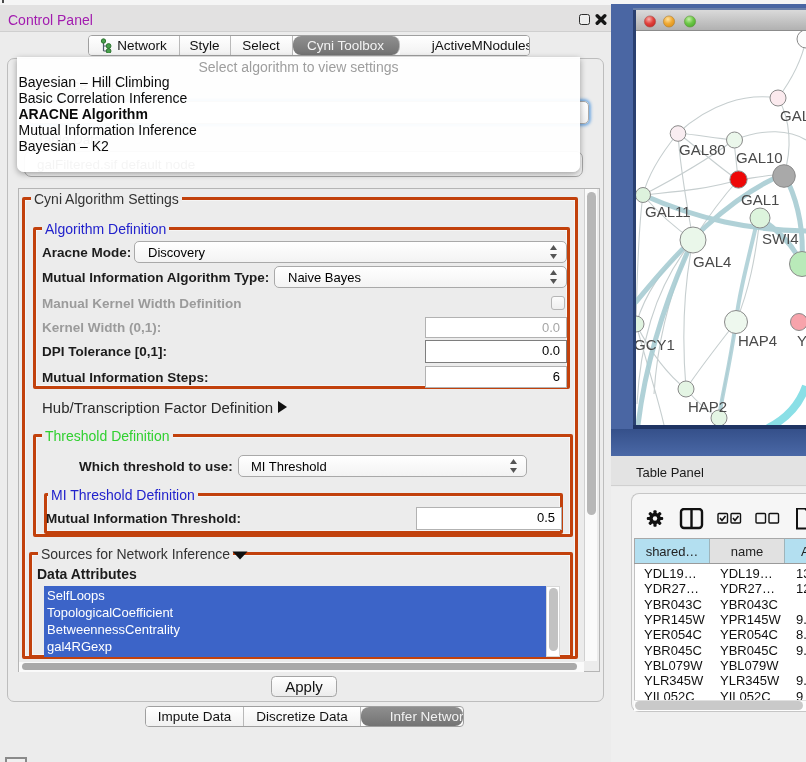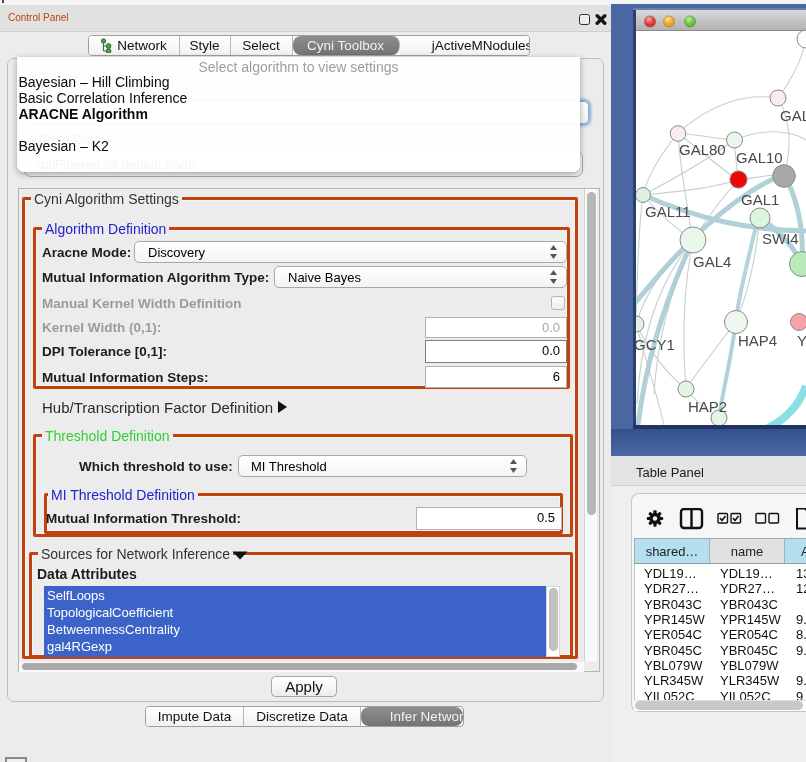--- a/index.html
+++ b/index.html
@@ -3,21 +3,21 @@
 <meta charset="utf-8">
 <style>
 * { margin:0; padding:0; box-sizing:border-box; }
 html,body { width:806px; height:762px; overflow:hidden; }
 body { font-family:"Liberation Sans", sans-serif; background:#ececec; position:relative; }
 .abs { position:absolute; }
 
 
 #topstrip { left:0; top:0; width:806px; height:5px; background:#f5f5f5; }
 #titlebar { left:0; top:5px; width:611px; height:27px; background:#e2e1e1; border-bottom:1px solid #cfcfcf; }
-#titlebar .t { position:absolute; left:8px; top:7px; font-size:10px; color:#c2410c; }
+#titlebar .t { position:absolute; left:8px; top:7px; font-size:14px; color:#a21caf; }
 #floatbtn { left:579px; top:14px; width:11px; height:11px; border:1.8px solid #2c2c2c; border-radius:2.5px; background:#ededed; }
 
 
 .seg { display:flex; border:1px solid #9f9f9f; border-radius:4px; background:#fdfdfd; overflow:hidden; height:21px; }
 .seg .s { display:flex; align-items:center; justify-content:center; font-size:13.5px; color:#111; border-right:1px solid #b9b9b9; background:linear-gradient(#ffffff,#f1f1f1); white-space:nowrap; }
 .seg .s:last-child { border-right:none;padding-left:36px; }
 .seg .sel { background:linear-gradient(#8f8f8f,#737373); color:#f2f2f2;border-radius:8px; }
 #toptabs { left:87.5px; top:35px; }
 #bottabs { left:145px; top:706px; }
 
@@ -203,20 +203,21 @@
   <div class="s" style="width:98px;">Impute Data</div>
   <div class="s" style="width:117px;">Discretize Data</div>
   <div class="s sel" style="width:102px;">Infer Network</div>
 </div>
 
 <div class="abs" id="popup">
   <div class="hint">Select algorithm to view settings</div>
   <div class="it" style="top:17px;">Bayesian – Hill Climbing</div>
   <div class="it" style="top:33px;">Basic Correlation Inference</div>
   <div class="it" style="top:49px; font-weight:bold;">ARACNE Algorithm</div>
+  <div class="it" style="top:65px;">Mutual Information Inference</div>
   <div class="it" style="top:81px;">Bayesian – K2</div>
 </div>
 
 <div class="abs" style="left:5px; top:757px; width:22px; height:10px; border:2px solid #8a8a8a; background:#f0f0f0;"></div>
 
 <div class="abs" id="desktop"></div>
 <div class="abs" id="winshadow"></div>
 <div class="abs" id="winleft"></div>
 <div class="abs" id="wintop"></div>
 <div class="abs" id="nettitle">

